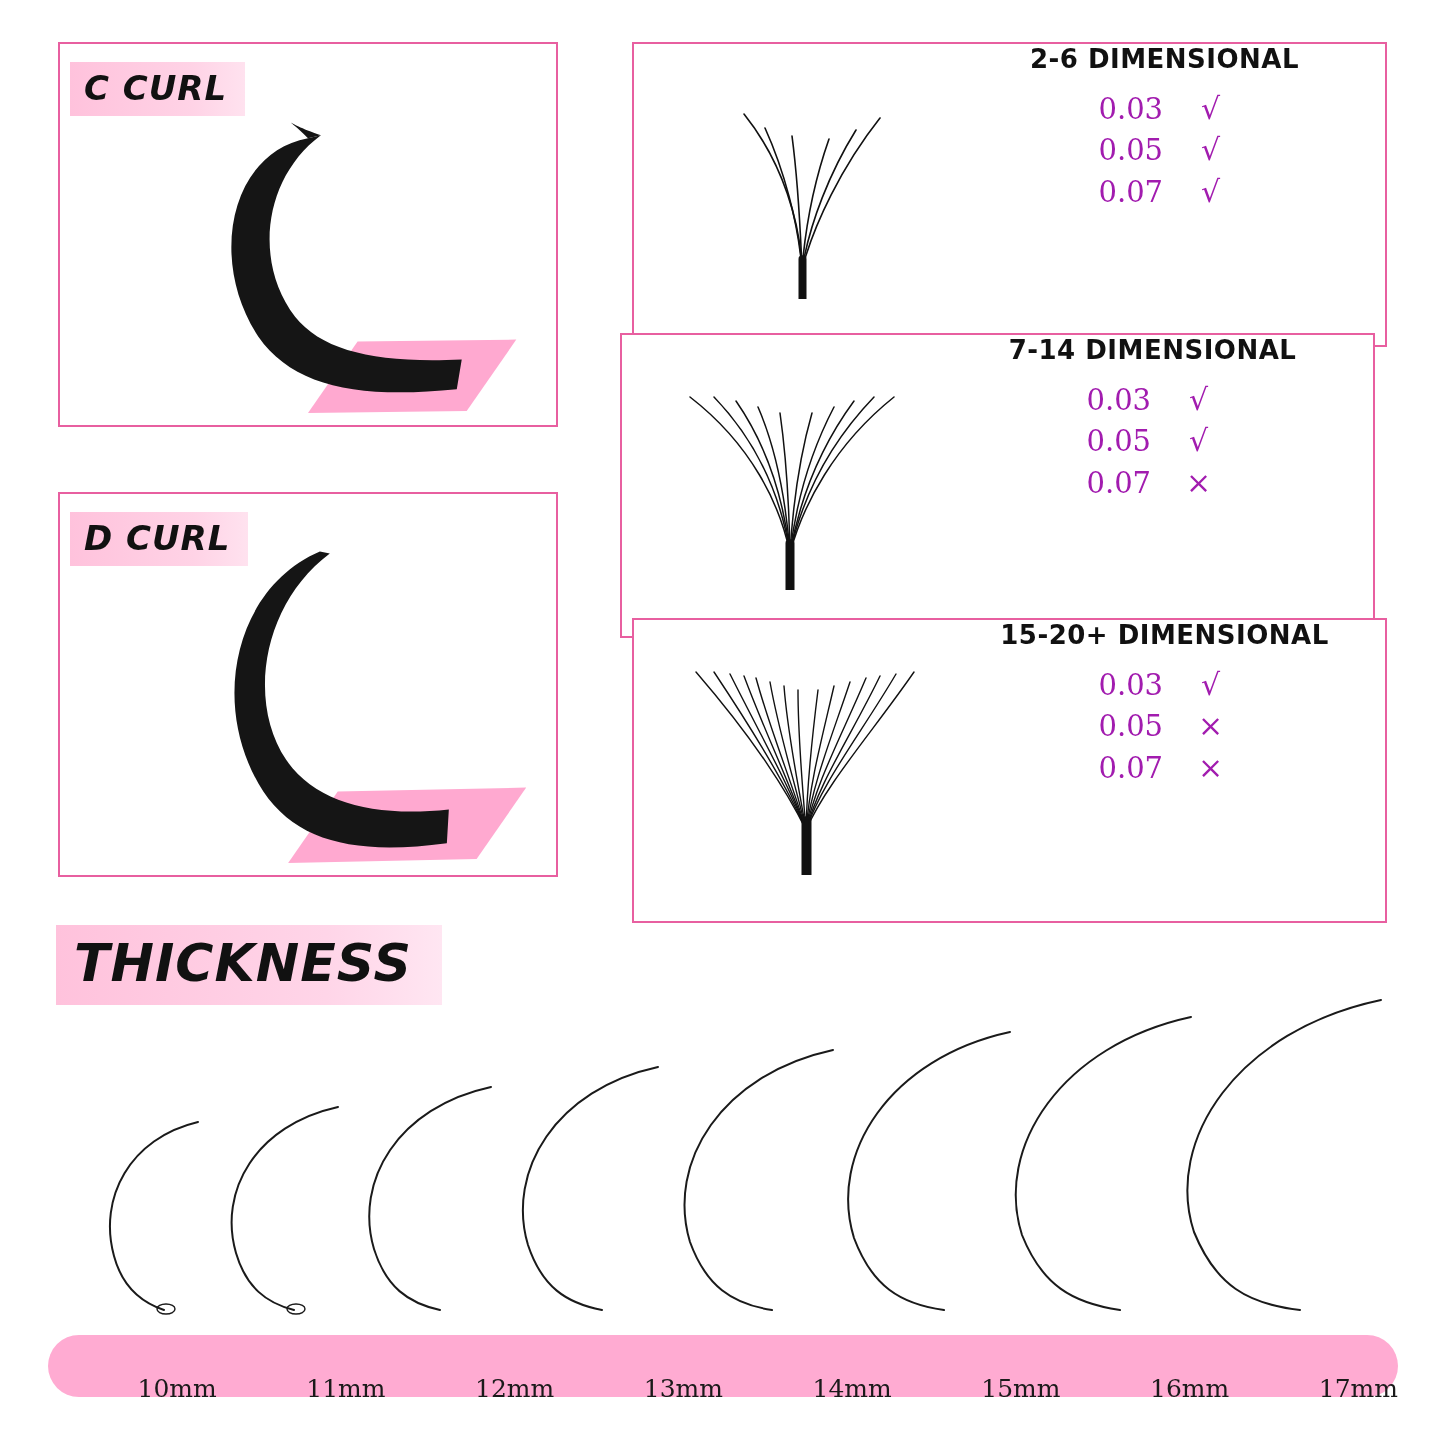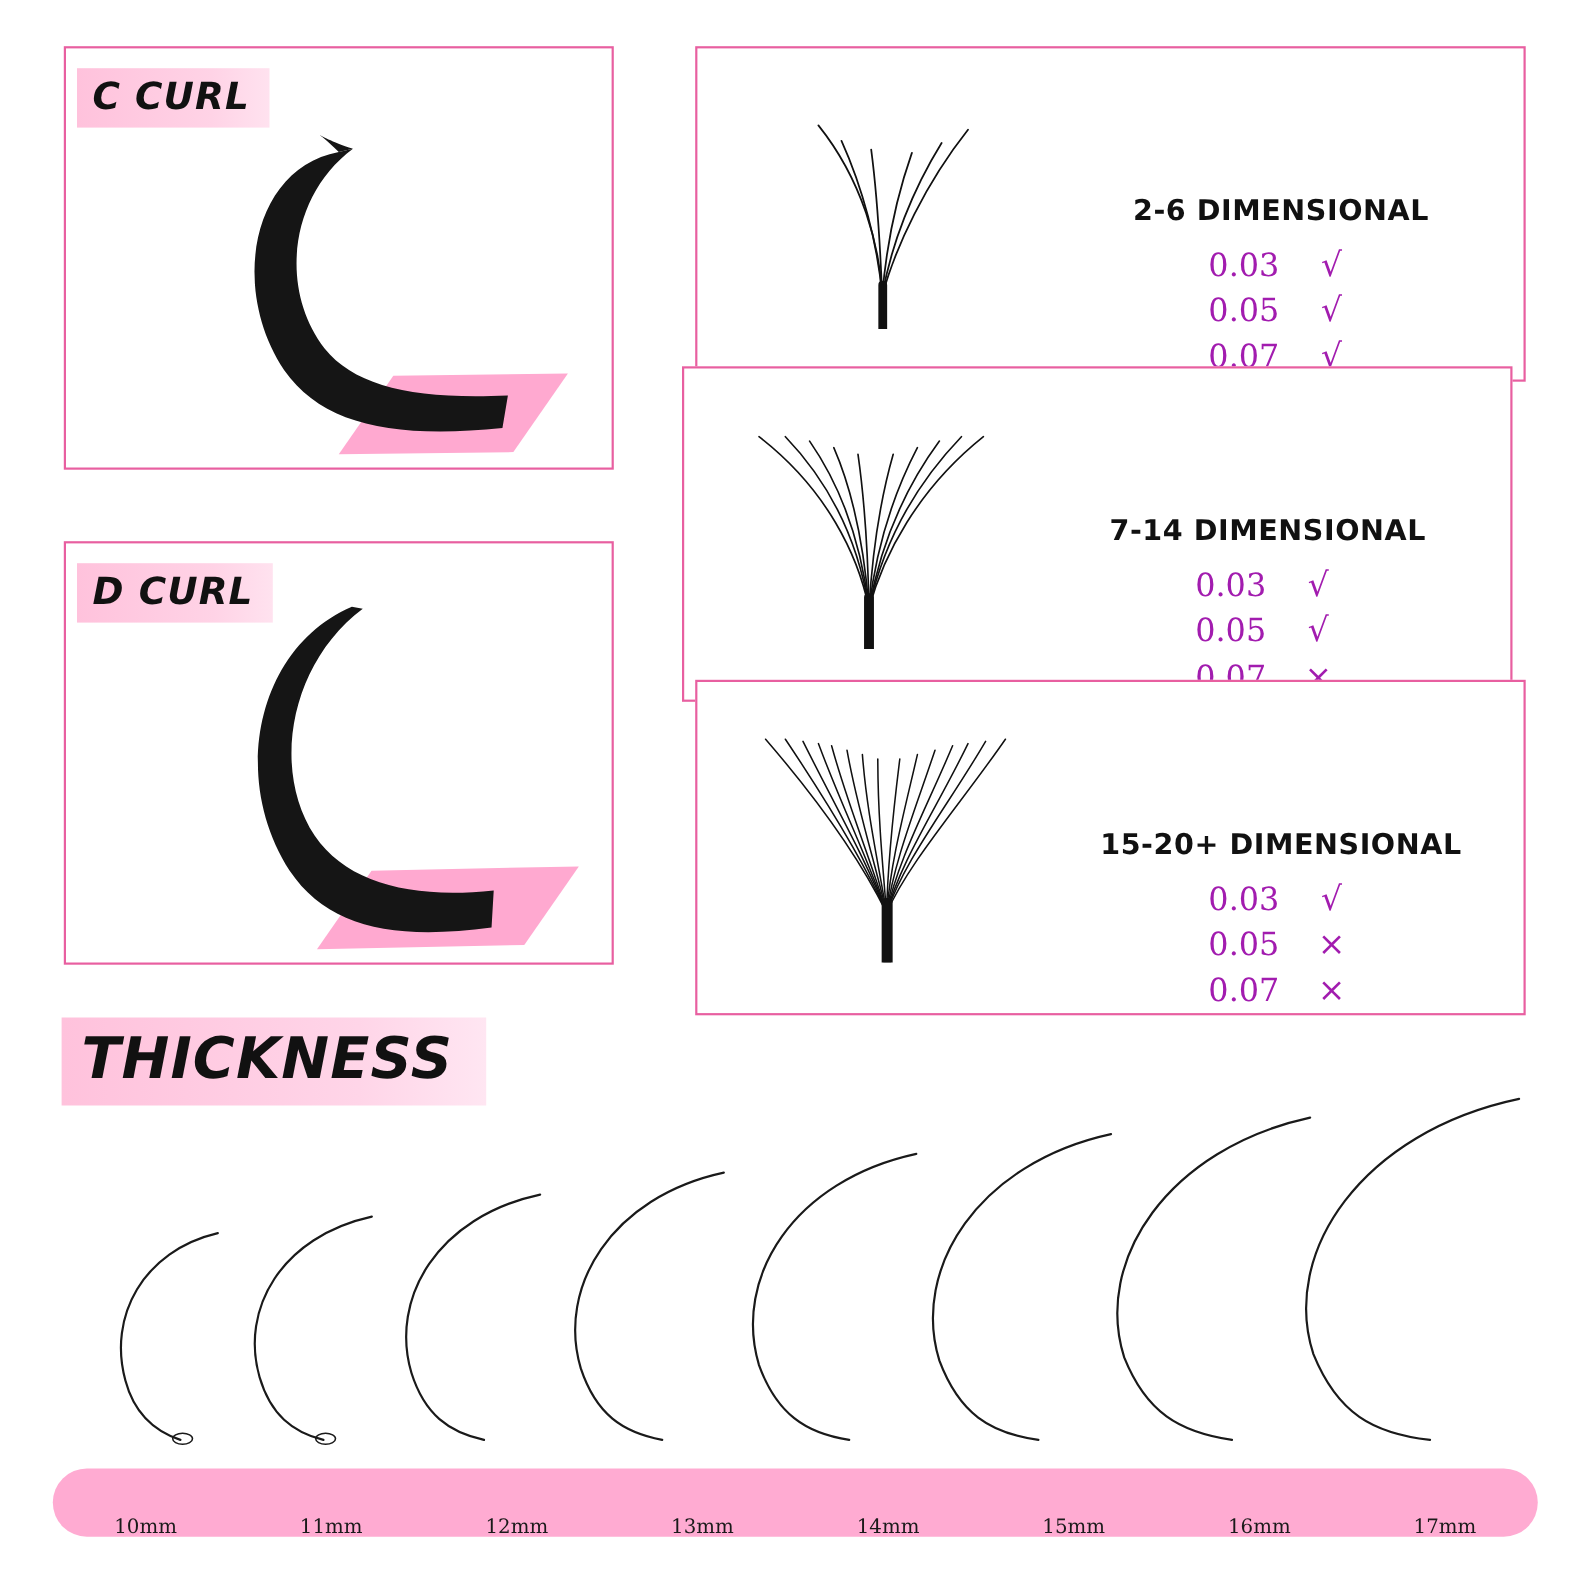--- a/index.html
+++ b/index.html
@@ -46,21 +46,21 @@
   .curl-art {
     position: absolute;
     left: 0; top: 0; right: 0; bottom: 0;
   }
 
   
   .dim-panel {
     width: 755px;
     height: 305px;
     display: flex;
-    align-items: flex-end;
+    align-items: flex-start;
   }
   #panel-dim-1 { left: 632px; top: 42px; }
   #panel-dim-2 { left: 620px; top: 333px; }
   #panel-dim-3 { left: 632px; top: 618px; }
 
   .fan-art {
     width: 330px;
     height: 100%;
     flex: none;
     position: relative;
@@ -131,23 +131,23 @@
     top: 430px;
     width: 1350px;
     height: 62px;
     background: #ffabd2;
     border-radius: 31px;
     display: flex;
     align-items: center;
   }
   .size-item {
     flex: 1;
-    text-align: center;
+    text-align: right;
     font-family: "DejaVu Serif", serif;
-    font-size: 18px;
+    font-size: 25px;
     color: #1a1a1a;
     margin-top: 45px;
   }
 </style>
 </head>
 <body>
 
 <div class="panel curl-panel" id="panel-c-curl">
   <div class="curl-label">C CURL</div>
   <svg class="curl-art" viewBox="0 0 500 385">

